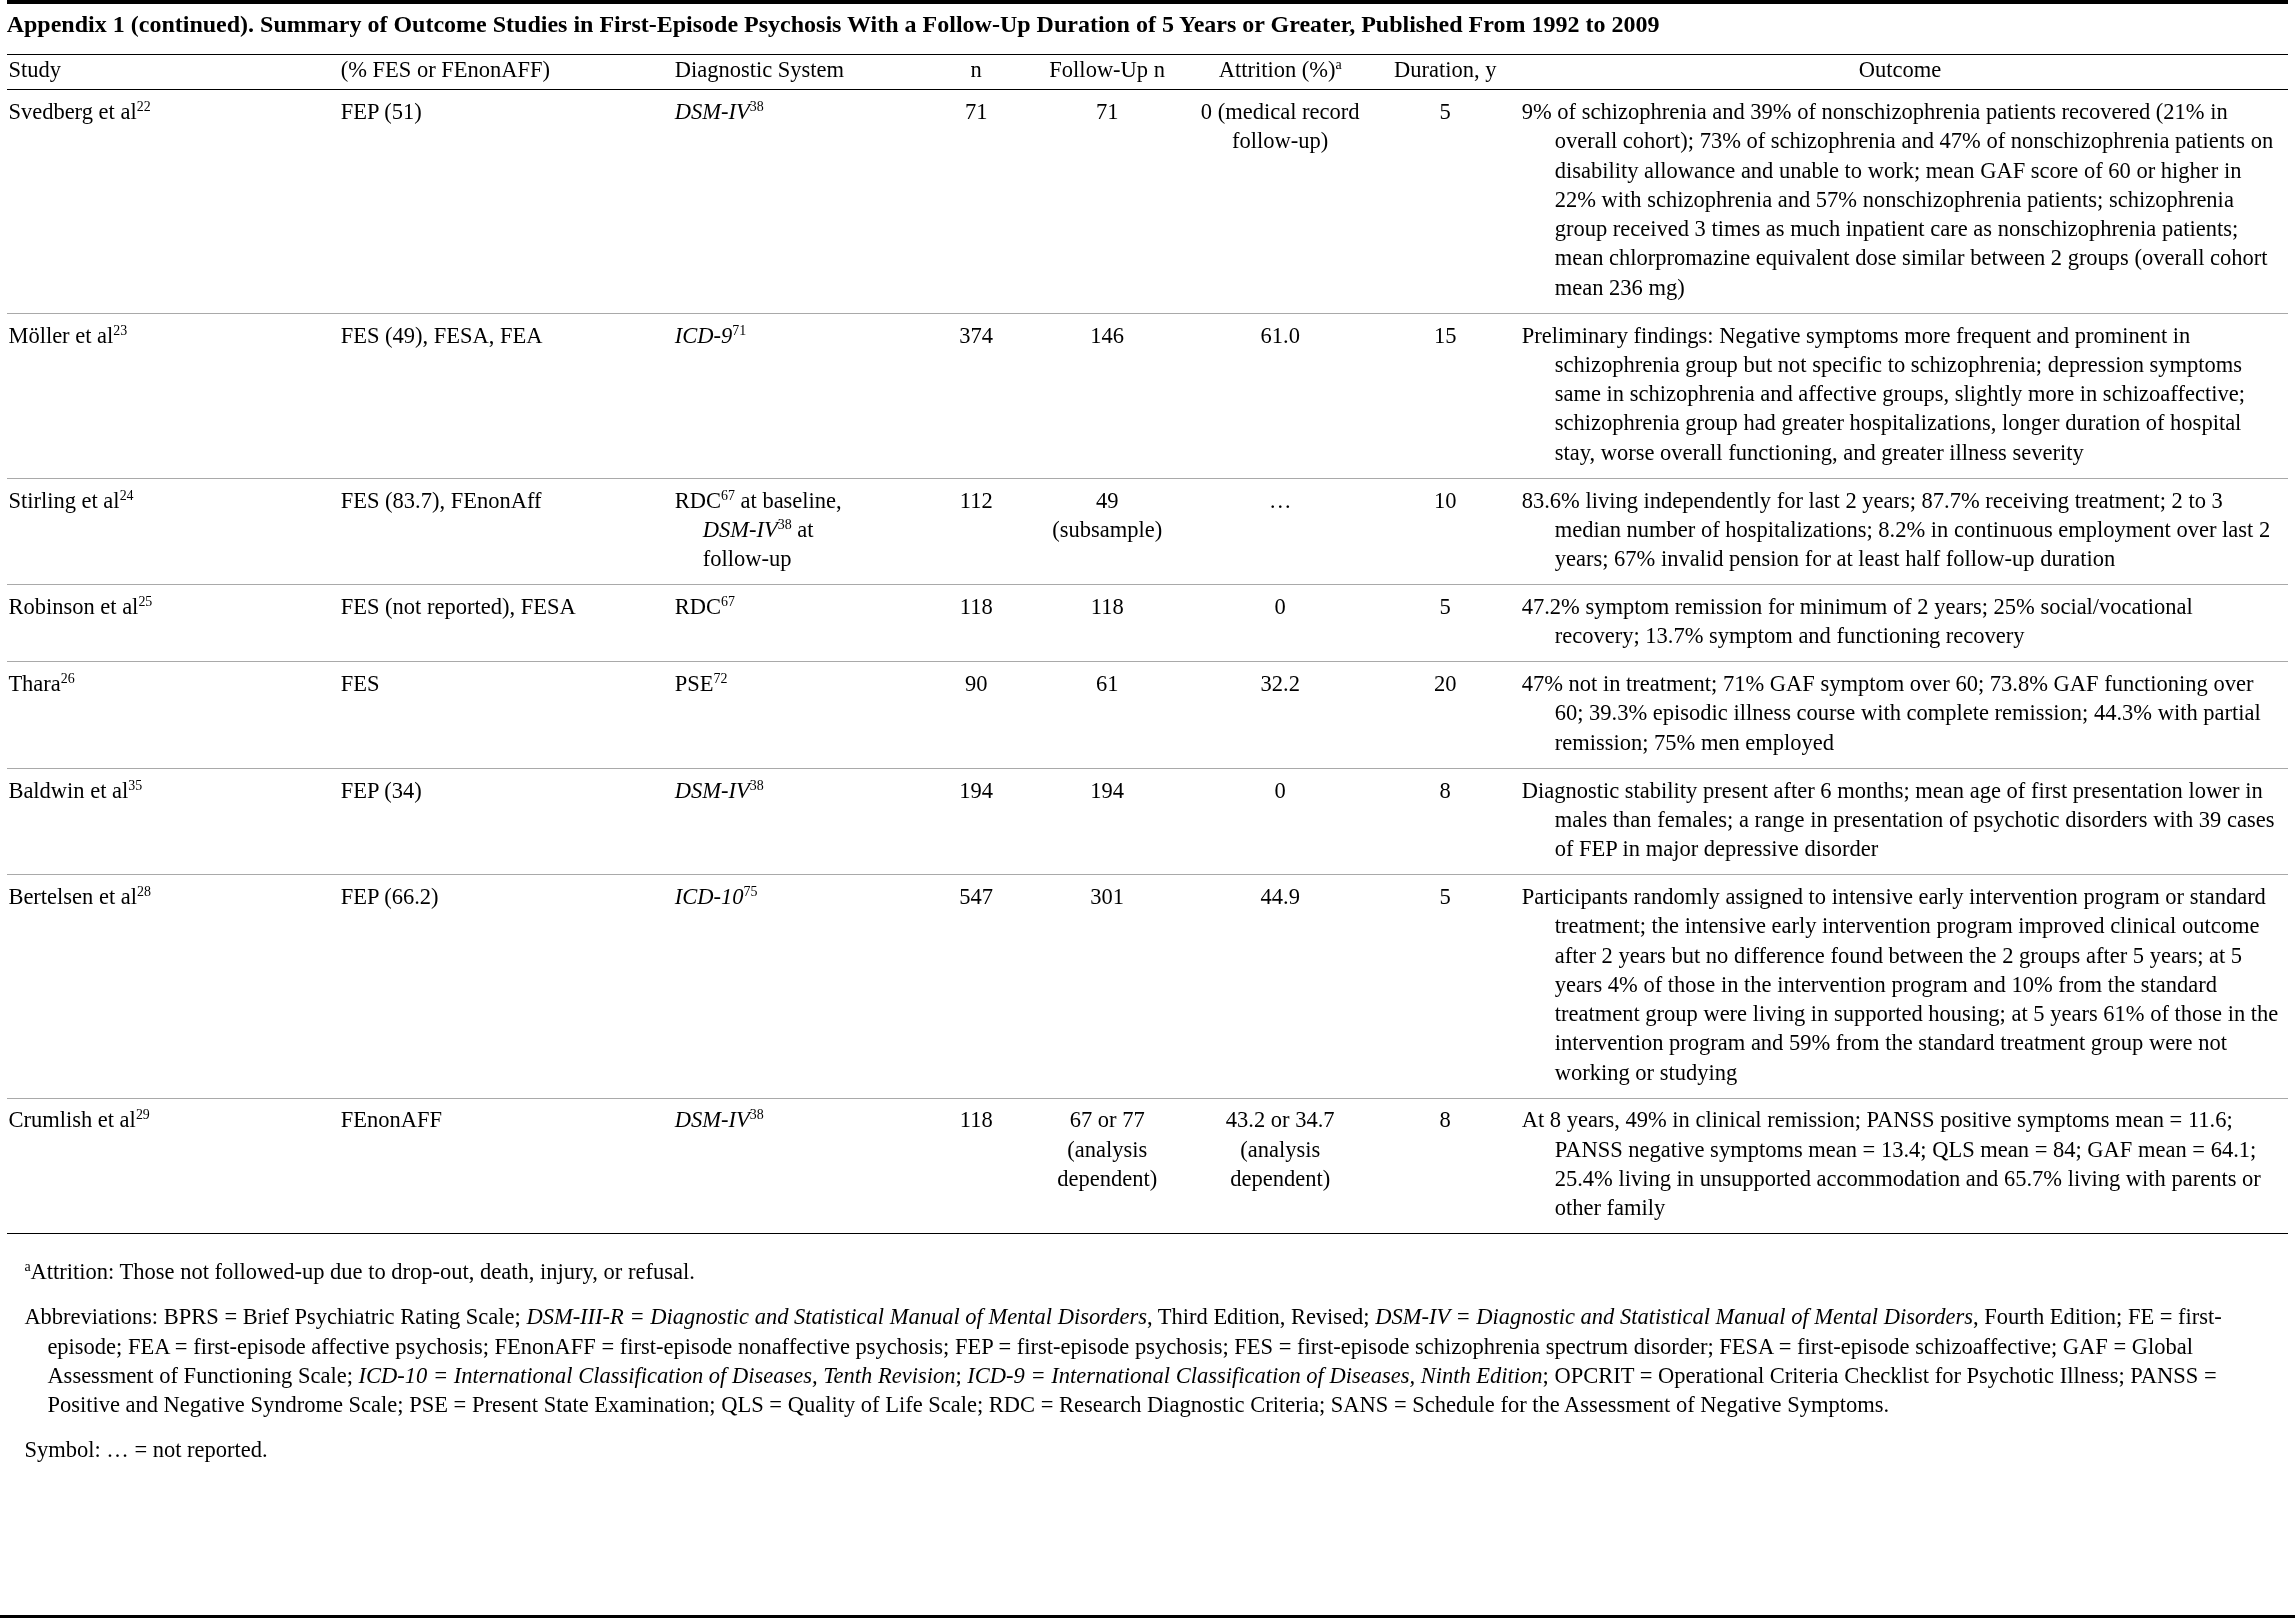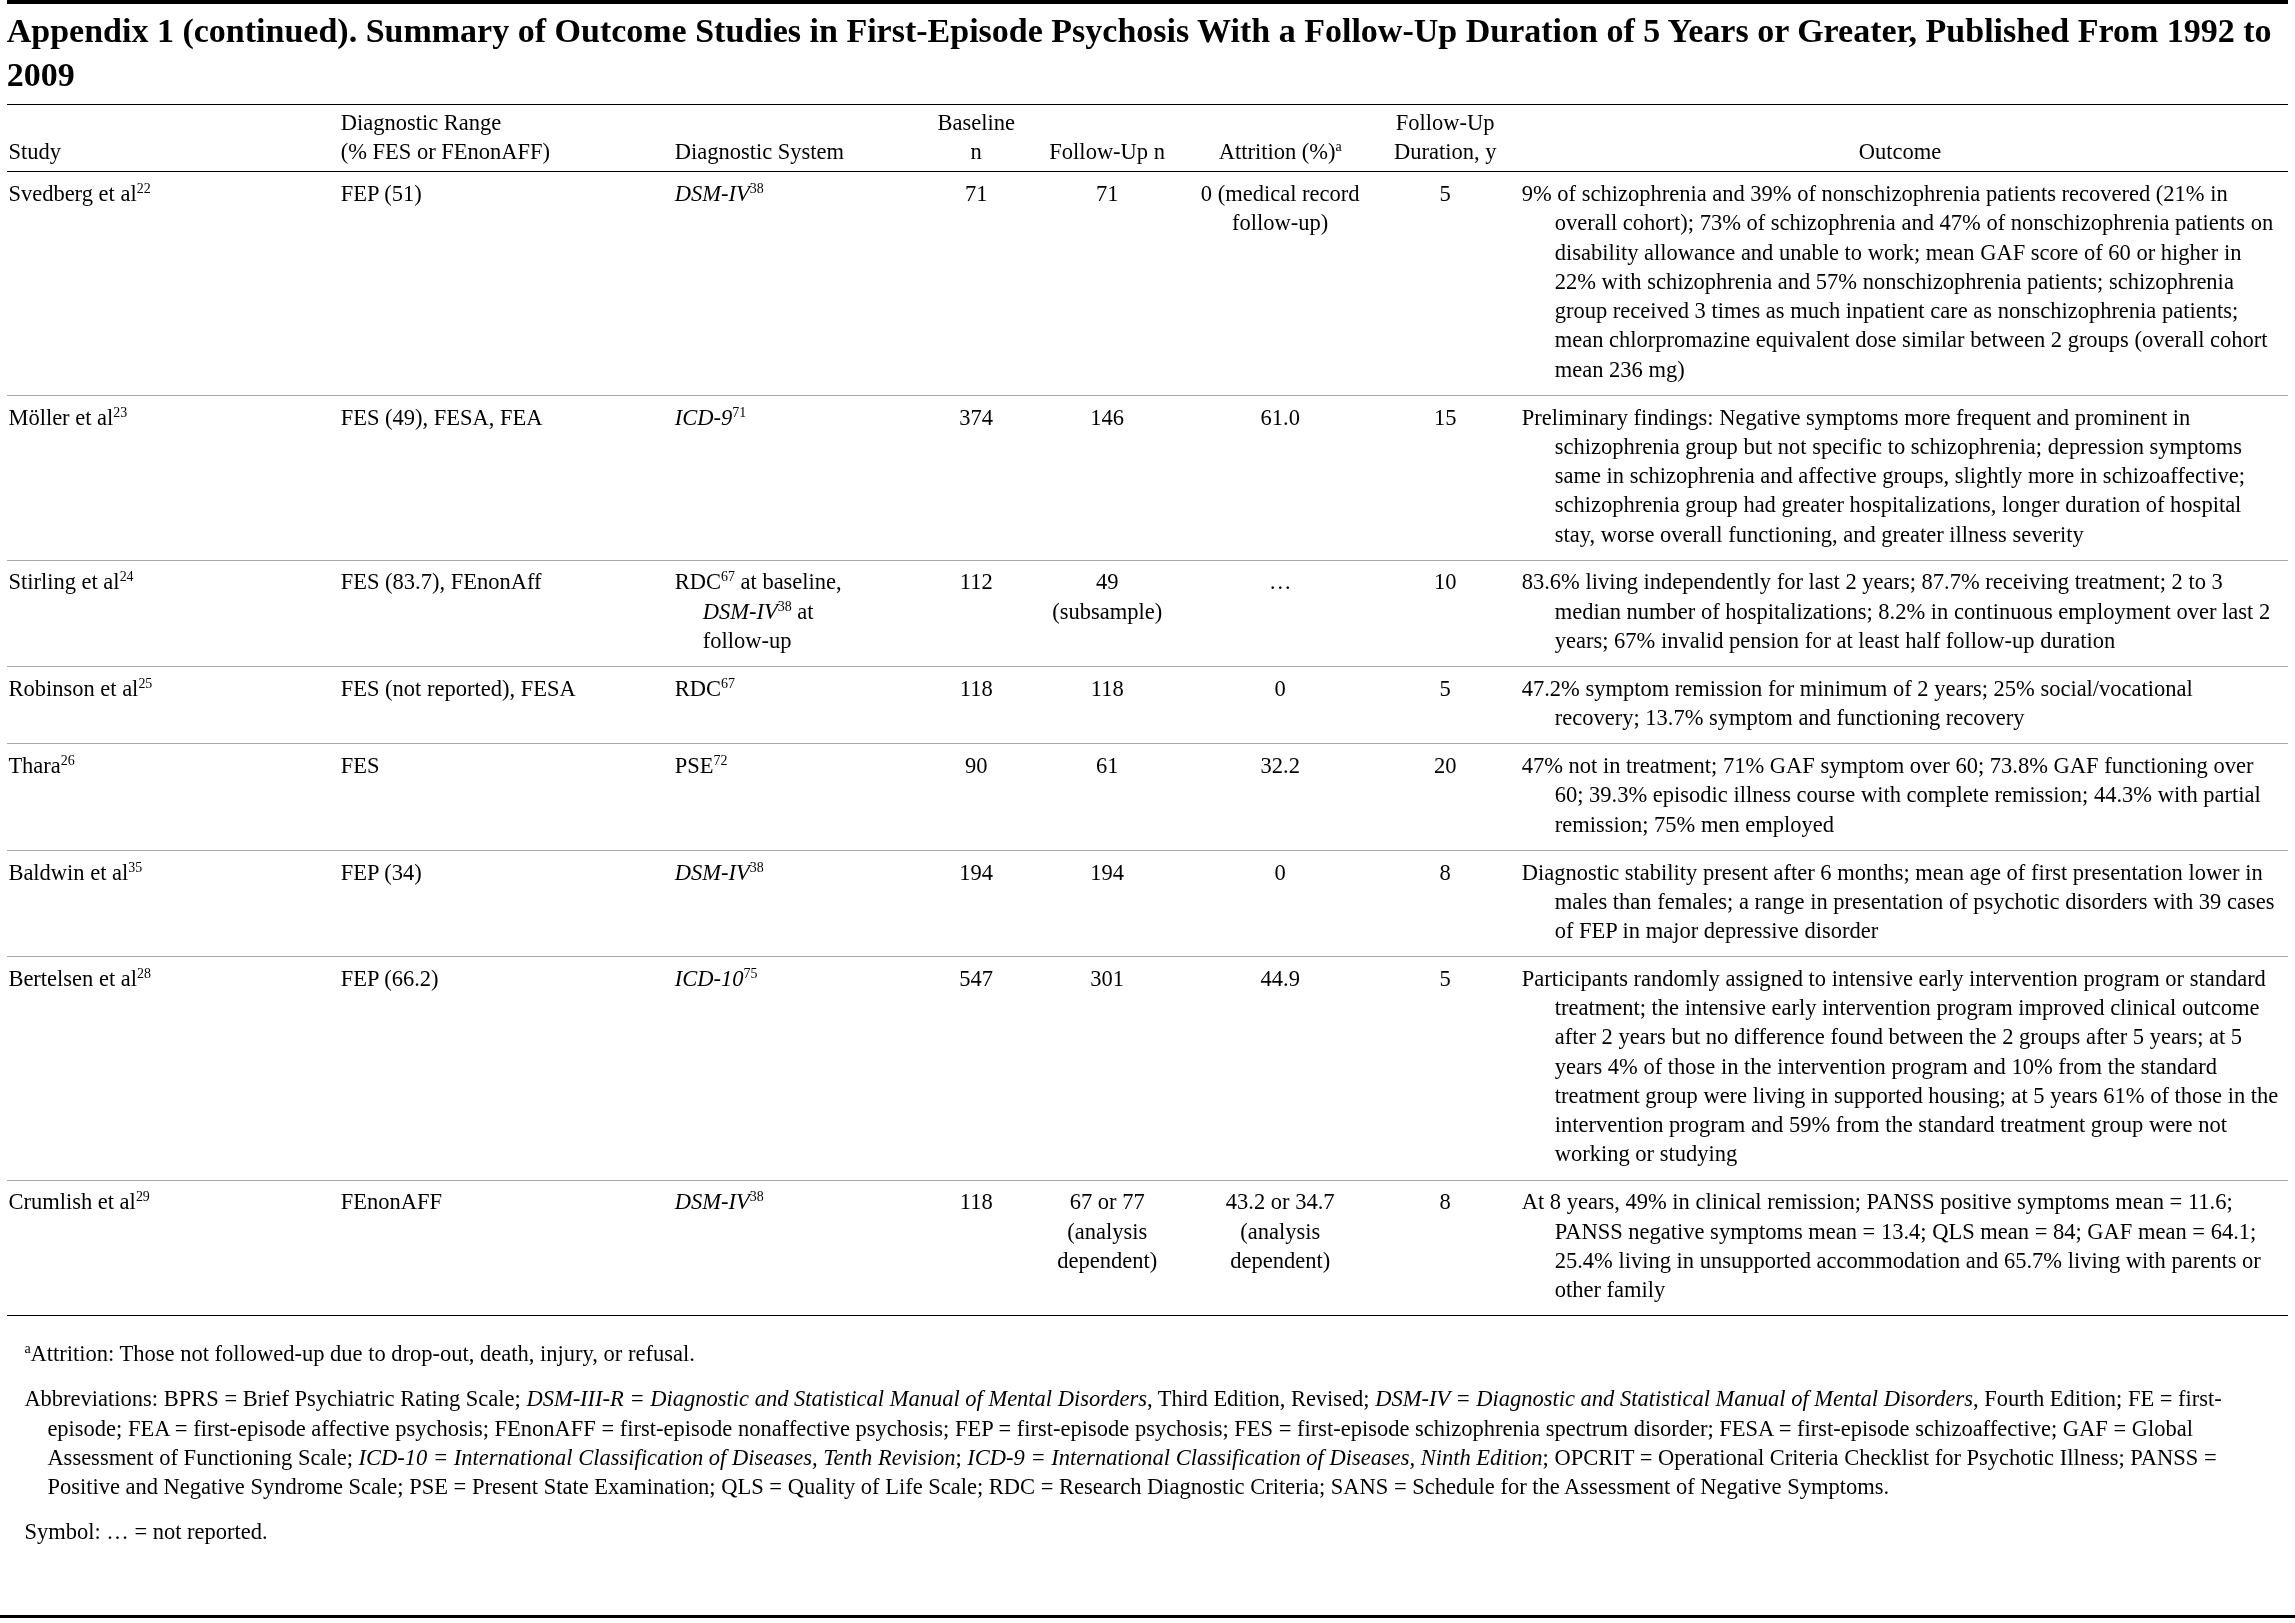--- a/index.html
+++ b/index.html
@@ -10,22 +10,22 @@
     color: #000000;
     font-family: "Liberation Serif", "DejaVu Serif", serif;
     font-size: 22.5px;
     line-height: 1.3;
   }
   .page { padding: 0 6.7px 0 6.7px; border-bottom: 3.3px solid #000; min-height: 1618px; }
   .title {
     border-top: 4.2px solid #000;
     border-bottom: 1.7px solid #000;
     font-weight: 700;
-    font-size: 34px;
-    padding: 5px 0 7px 0;
+    font-size: 24px;
+    padding: 5px 0 14px 0;
     font-family: Liberation Serif, serif;
   }
   table { width: 100%; border-collapse: collapse; table-layout: fixed; }
   th { font-weight: 400; vertical-align: bottom; padding: 2.5px 5px 2.5px 0; }
   thead tr.h1 th { padding-bottom: 0; }
   thead tr.h2 th { border-bottom: 1.7px solid #000; padding-top: 0; padding-bottom: 5px; }
   td {
     vertical-align: top;
     padding: 6.7px 5px 11px 0;
     border-bottom: 0.8px solid #a9a9a9;
@@ -54,30 +54,20 @@
       <col style="width:334px">
       <col style="width:334px">
       <col style="width:250px">
       <col style="width:108px">
       <col style="width:154px">
       <col style="width:192px">
       <col style="width:138px">
       <col>
     </colgroup>
     <thead>
-      <tr class="h1">
-        <th class="left"></th>
-        <th class="left">Diagnostic Range</th>
-        <th></th>
-        <th class="c">Baseline</th>
-        <th></th>
-        <th></th>
-        <th class="c">Follow-Up</th>
-        <th></th>
-      </tr>
       <tr class="h2">
         <th class="left td-study">Study</th>
         <th class="left">(% FES or FEnonAFF)</th>
         <th class="left">Diagnostic System</th>
         <th class="c">n</th>
         <th class="c">Follow-Up n</th>
         <th class="c">Attrition (%)<sup>a</sup></th>
         <th class="c">Duration, y</th>
         <th class="c">Outcome</th>
       </tr>

